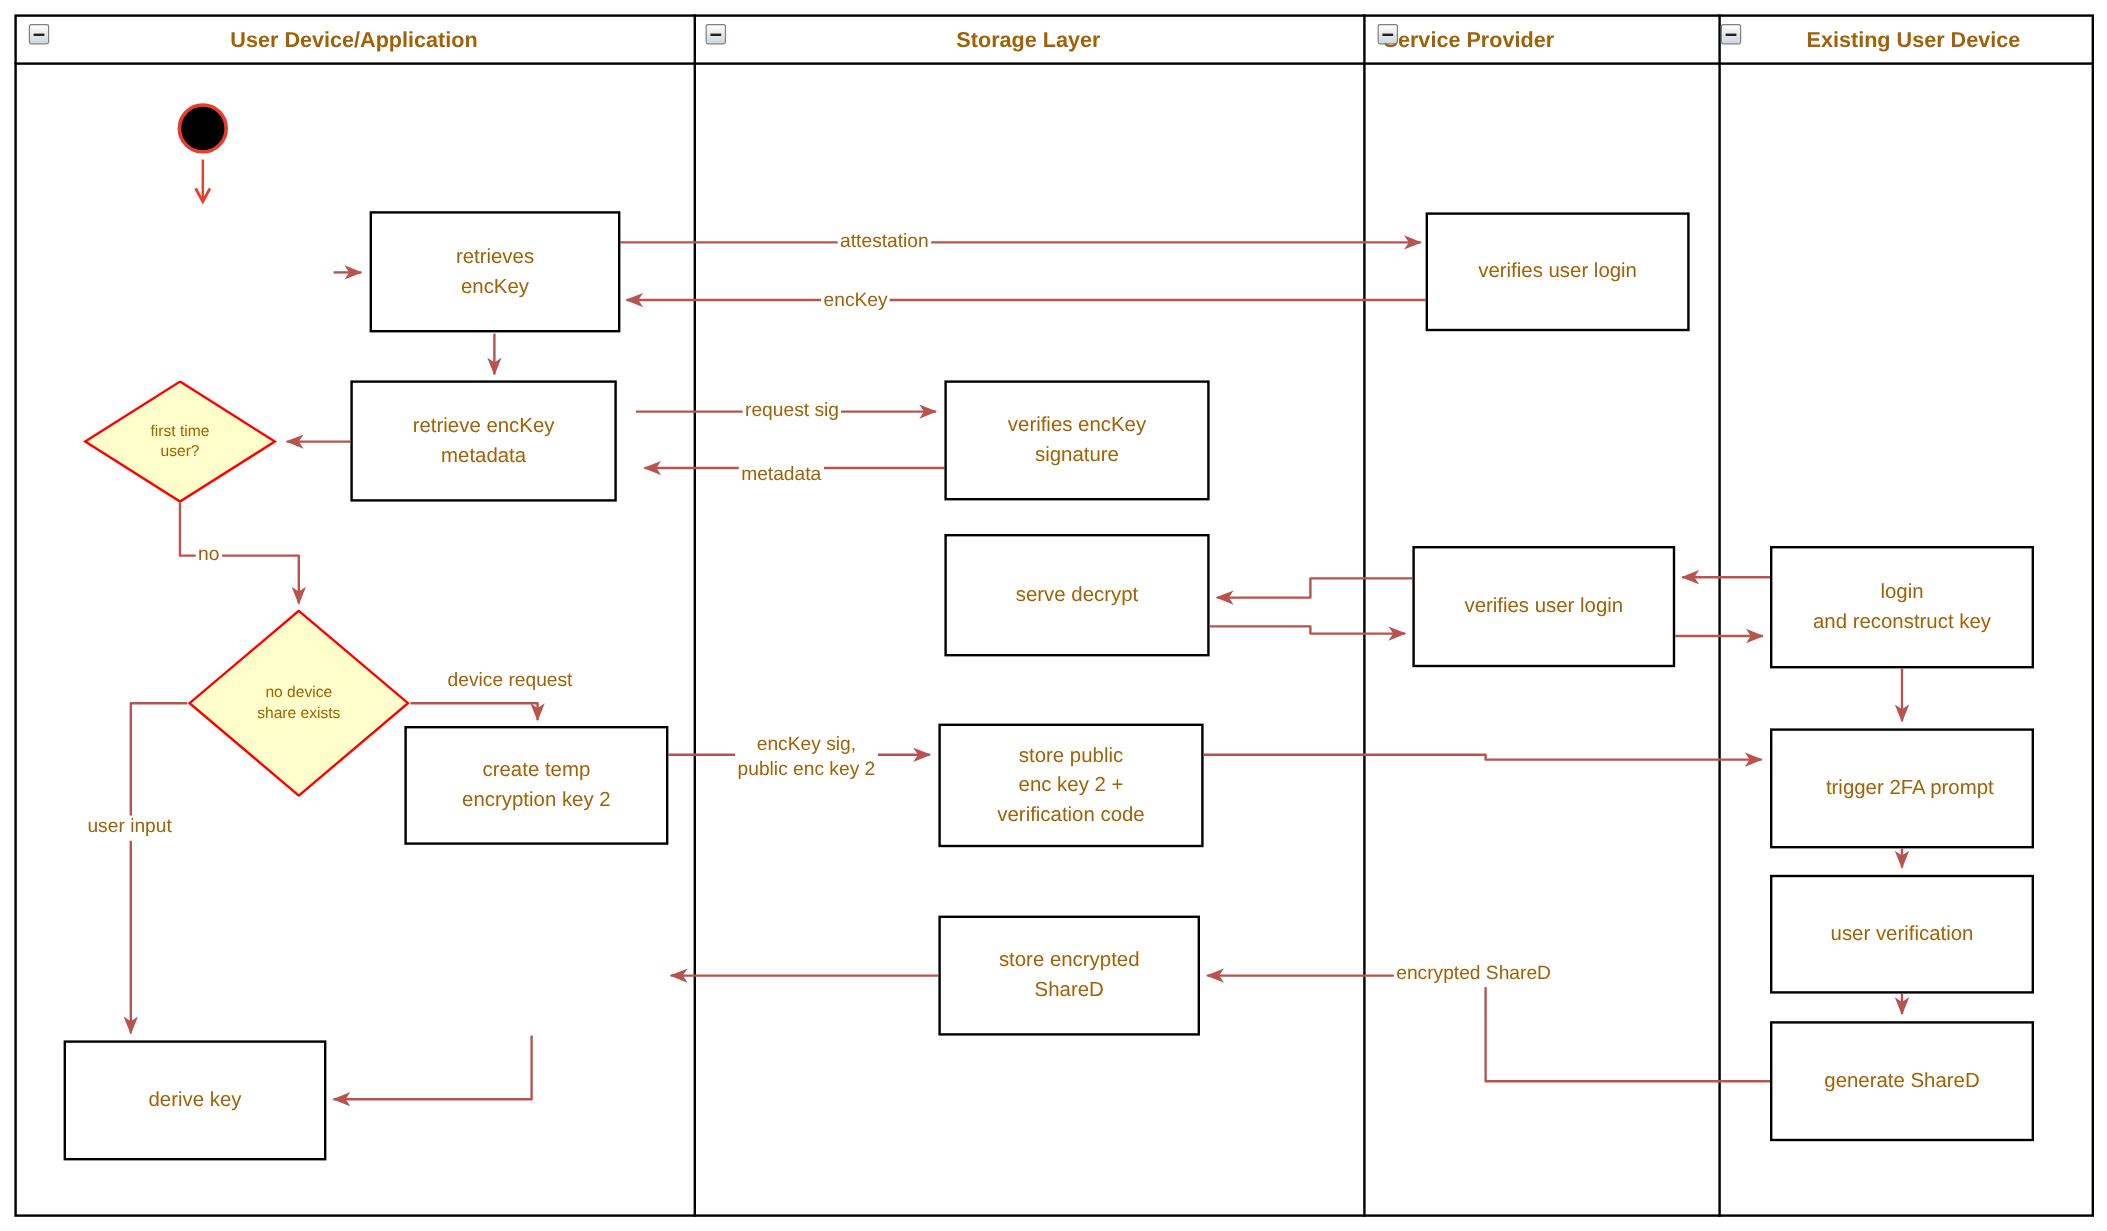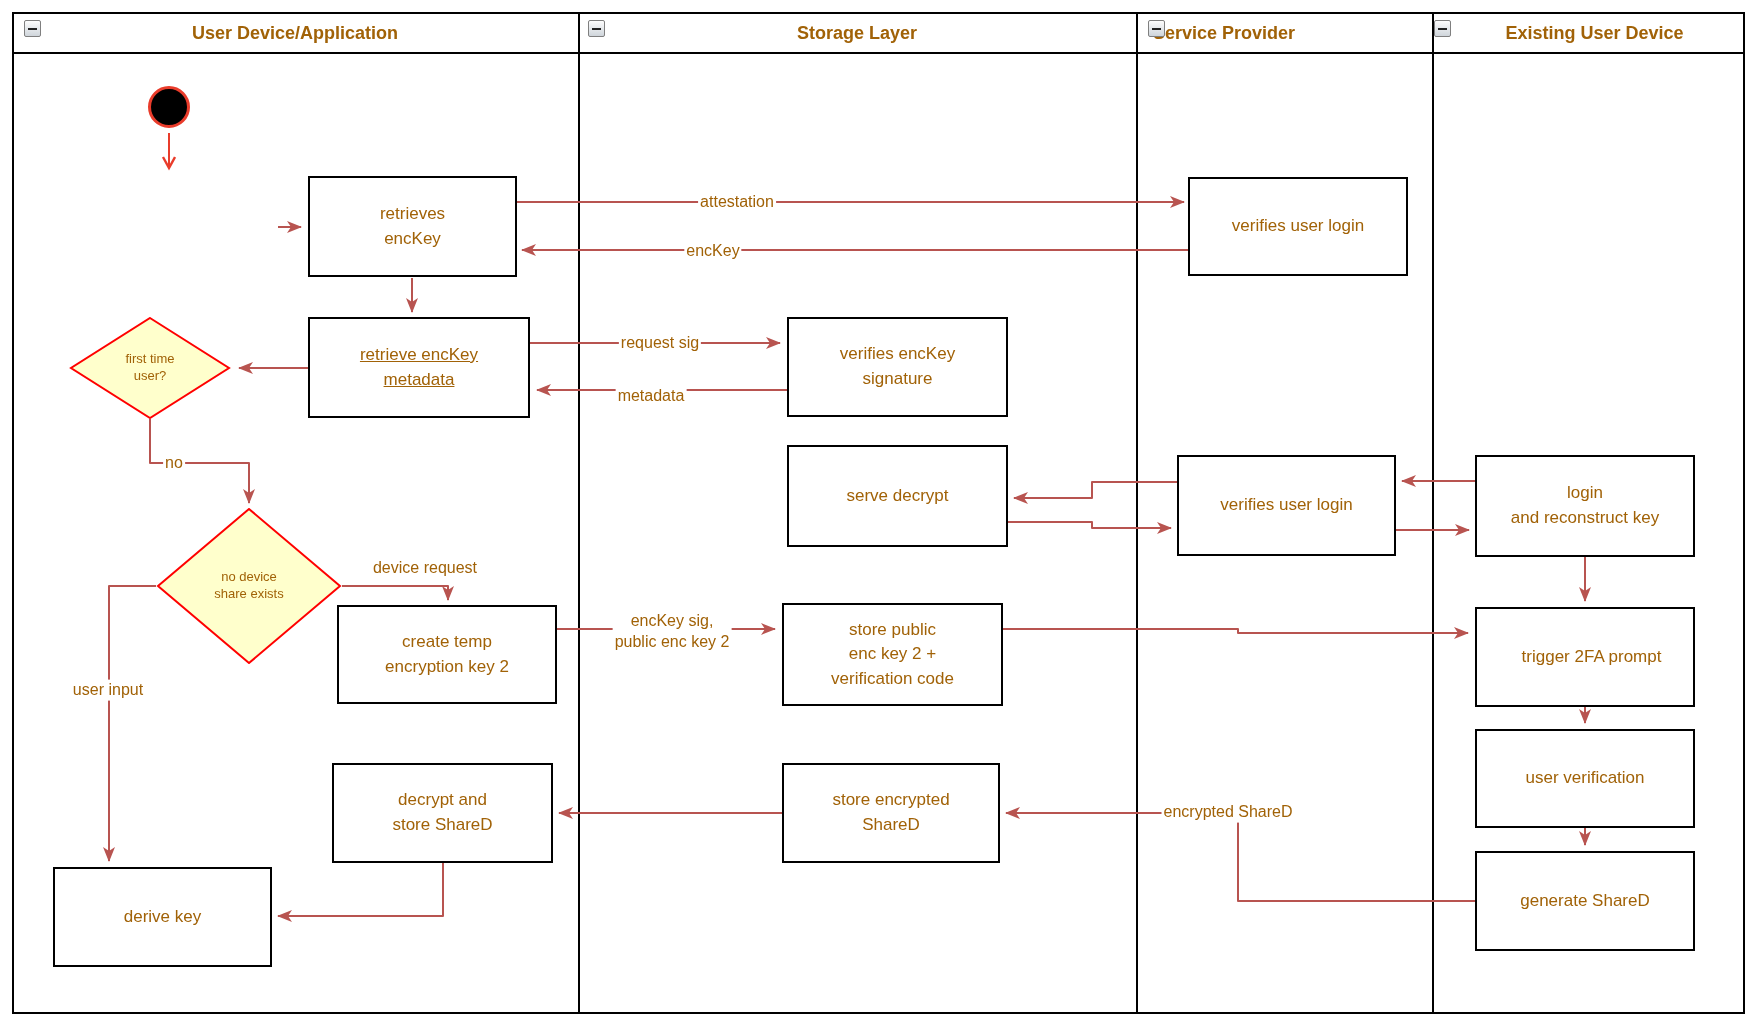--- a/index.html
+++ b/index.html
@@ -105,43 +105,41 @@
       <path d="M782,813 L559,813" marker-end="url(#mBrown)"></path>
       <path d="M443,863 L443,916 L278,916" marker-end="url(#mBrown)"></path>
       <path d="M156,586 L109,586 L109,861" marker-end="url(#mBrown)"></path>
     </g>
   </svg>
 
   <div class="start-node"></div>
 
   <div class="node" style="left:308px;top:176px;width:209px;height:101px;"><span class="nlabel">retrieves
 encKey</span></div>
-  <div class="node" style="left:308px;top:317px;width:222px;height:101px;text-decoration:underline;"><span class="nlabel">retrieve encKey
+  <div class="node" style="left:292px;top:317px;width:222px;height:101px;"><span class="nlabel">retrieve encKey
 metadata</span></div>
 
   <div class="diamond" style="left:69px;top:317px;width:162px;height:102px;">
     <svg width="162" height="102">
         <polygon points="81,1 160,51 81,101 2,51" fill="#FFFFCC" stroke="#FF0000" stroke-width="2"></polygon>
       </svg>
     <span class="nlabel">first time
 user?</span>
   </div>
 
   <div class="diamond" style="left:156px;top:508px;width:186px;height:156px;">
     <svg width="186" height="156">
         <polygon points="93,1 184,78 93,155 2,78" fill="#FFFFCC" stroke="#FF0000" stroke-width="2"></polygon>
       </svg>
     <span class="nlabel">no device
 share exists</span>
   </div>
 
   <div class="node" style="left:337px;top:605px;width:220px;height:99px;"><span class="nlabel">create temp
 encryption key 2</span></div>
-  <div class="node" style="left:332px;top:763px;width:221px;height:100px;"><span class="nlabel">decrypt and
-store ShareD</span></div>
   <div class="node" style="left:53px;top:867px;width:219px;height:100px;"><span class="nlabel">derive key</span></div>
 
   <div class="node" style="left:787px;top:317px;width:221px;height:100px;"><span class="nlabel">verifies encKey
 signature</span></div>
   <div class="node" style="left:787px;top:445px;width:221px;height:102px;"><span class="nlabel">serve decrypt</span></div>
   <div class="node" style="left:782px;top:603px;width:221px;height:103px;"><span class="nlabel">store public
 enc key 2 +
 verification code</span></div>
   <div class="node" style="left:782px;top:763px;width:218px;height:100px;"><span class="nlabel">store encrypted
 ShareD</span></div>

